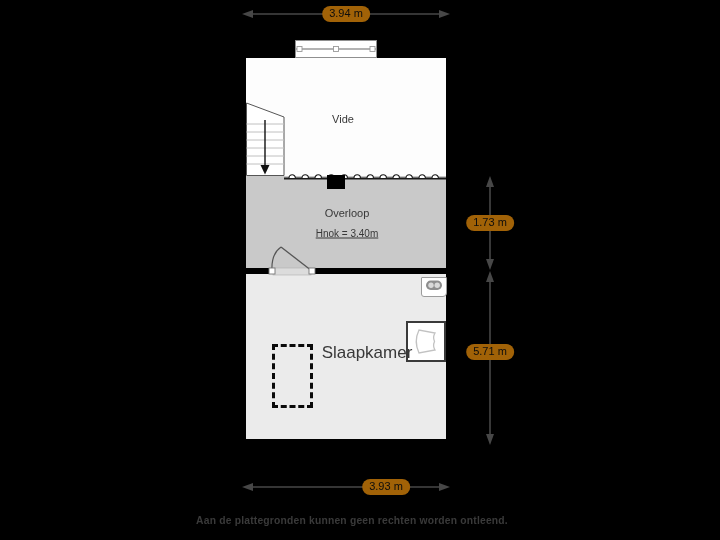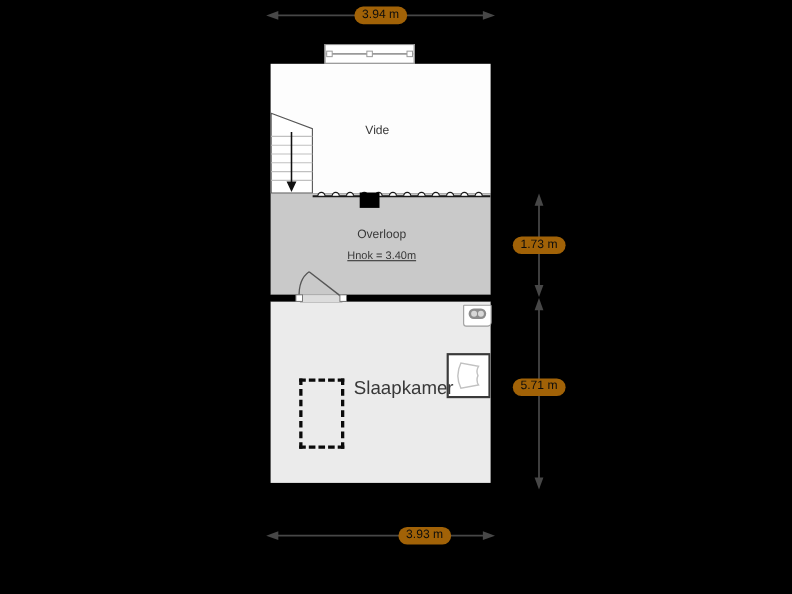--- a/index.html
+++ b/index.html
@@ -145,14 +145,15 @@
   </svg>
   <div class="abs dim-pill pill-right-lower">5.71 m</div>
 
   <svg class="abs dim-svg dim-bottom" width="212" height="14" viewBox="0 0 212 14">
     <line x1="10" y1="7" x2="202" y2="7"></line>
     <polygon points="2,7 13,3 13,11"></polygon>
     <polygon points="210,7 199,3 199,11"></polygon>
   </svg>
   <div class="abs dim-pill pill-bottom">3.93 m</div>
 
+  <div class="abs disclaimer">Aan de plattegronden kunnen geen rechten worden ontleend.</div>
 
 </div>
 
 </body></html>

